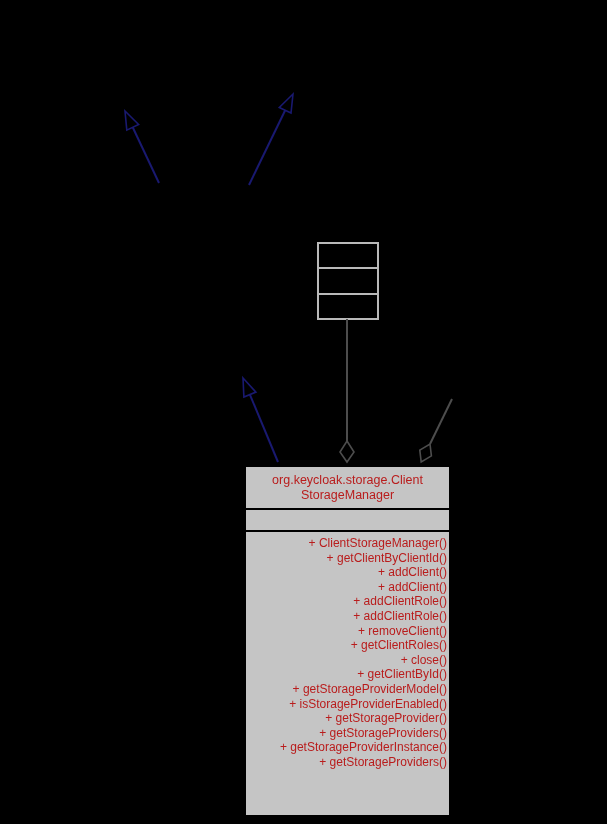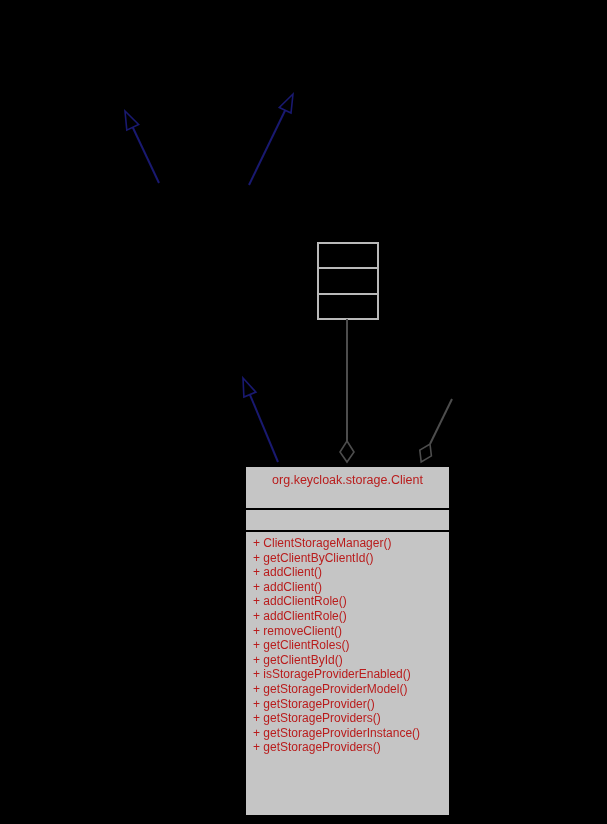--- a/index.html
+++ b/index.html
@@ -46,20 +46,21 @@
   .compartment.attrs {
     height: 22px;
   }
   .compartment.methods {
     height: 285px;
     font-size: 12px;
     line-height: 14.6px;
     padding: 4px 2px 0 7px;
     white-space: nowrap;
     overflow: hidden;
+    text-align: right;
   }
   .method-item { height: 14.6px; }
 </style>
 </head>
 <body>
 
 <div class="canvas">
 
   <svg class="edges-layer" width="607" height="824" viewBox="0 0 607 824" xmlns="http://www.w3.org/2000/svg">
 
@@ -91,34 +92,36 @@
 
     <g>
       <line x1="452" y1="399" x2="430" y2="444" fill="none" stroke-width="2" stroke="#4d4d4d"></line>
       <polygon points="430,444 431.4,455.9 421.2,462 419.8,450.1" fill="#000000" stroke-width="1.6" stroke="#4d4d4d"></polygon>
     </g>
   </svg>
 
   <div class="class-node">
     <div class="compartment title">
       <div>org.keycloak.storage.Client</div>
+      <div>StorageManager</div>
     </div>
     <div class="compartment attrs"></div>
     <div class="compartment methods">
       <div class="method-item">+ ClientStorageManager()</div>
       <div class="method-item">+ getClientByClientId()</div>
       <div class="method-item">+ addClient()</div>
       <div class="method-item">+ addClient()</div>
       <div class="method-item">+ addClientRole()</div>
       <div class="method-item">+ addClientRole()</div>
       <div class="method-item">+ removeClient()</div>
       <div class="method-item">+ getClientRoles()</div>
+      <div class="method-item">+ close()</div>
       <div class="method-item">+ getClientById()</div>
+      <div class="method-item">+ getStorageProviderModel()</div>
       <div class="method-item">+ isStorageProviderEnabled()</div>
-      <div class="method-item">+ getStorageProviderModel()</div>
       <div class="method-item">+ getStorageProvider()</div>
       <div class="method-item">+ getStorageProviders()</div>
       <div class="method-item">+ getStorageProviderInstance()</div>
       <div class="method-item">+ getStorageProviders()</div>
     </div>
   </div>
 
 </div>
 
 </body></html>

